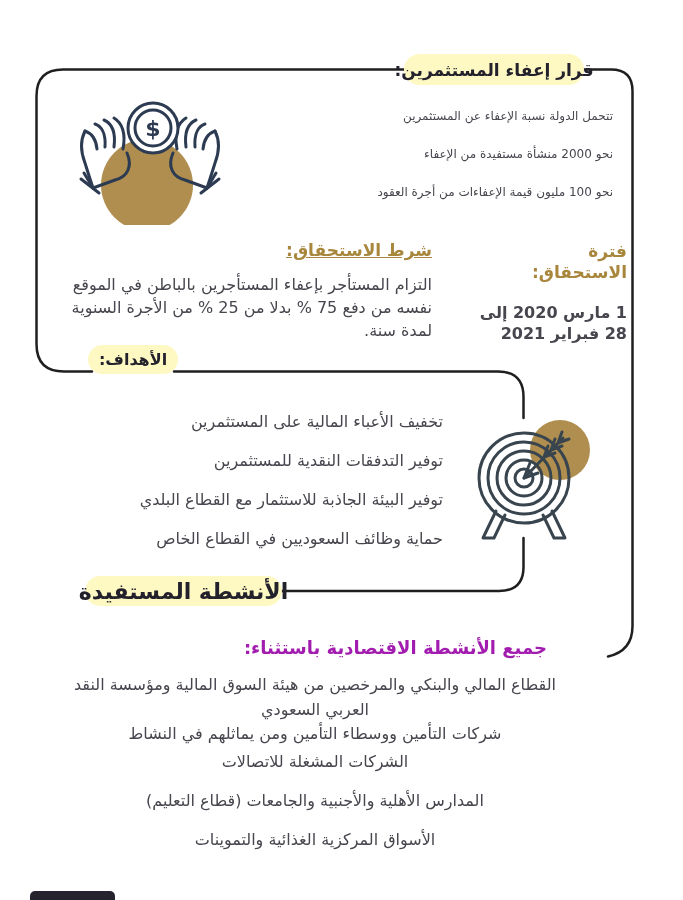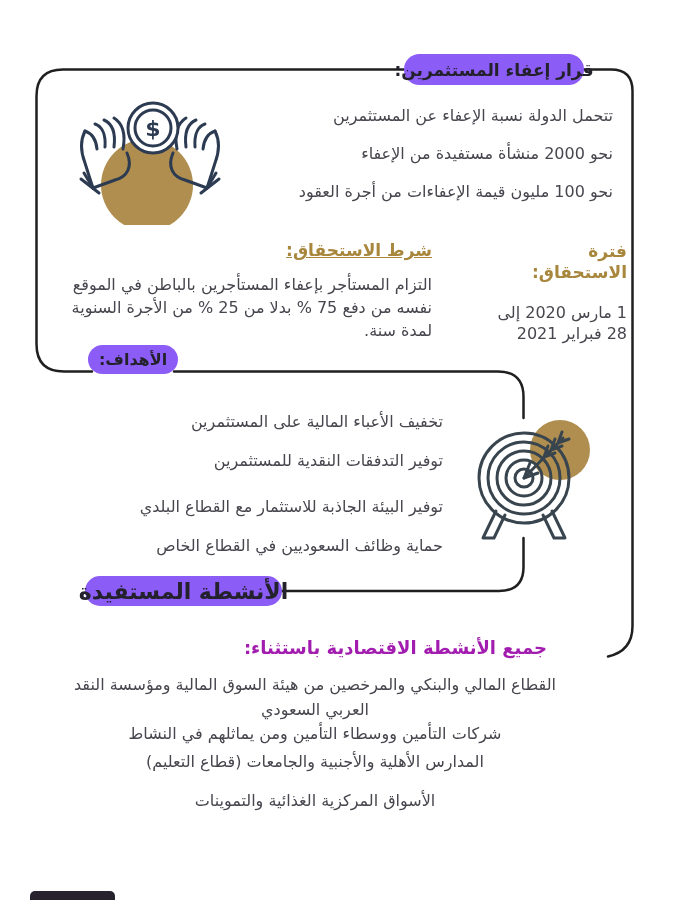--- a/index.html
+++ b/index.html
@@ -5,21 +5,21 @@
   html,body{margin:0;padding:0;background:#ffffff;}
   .canvas{
     position:relative;width:683px;height:900px;margin:0 auto;
     background:#ffffff;overflow:hidden;
     font-family:"DejaVu Sans",sans-serif;
     color:#47464e;
   }
   .abs{position:absolute;}
   svg{display:block;}
   .badge{
-    position:absolute;background:#8b5cf6;border-radius:17px;
+    position:absolute;background:#fef9c3;border-radius:17px;
     display:flex;align-items:center;justify-content:center;
     color:#23212b;font-weight:bold;z-index:3;white-space:nowrap;
   }
   .gold-head{color:#a8873d;font-weight:bold;font-size:17px;line-height:21px;}
   .body-text{font-size:16px;line-height:23px;color:#47464e;}
   .rtl{direction:rtl;unicode-bidi:plaintext;}
   .list-right div{white-space:nowrap;text-align:right;}
   .connector{position:absolute;left:0;top:0;z-index:1;}
   .icon-layer{position:absolute;z-index:2;}
   .footer-bar{position:absolute;left:30px;top:891px;width:85px;height:14px;
@@ -70,45 +70,45 @@
       </g>
 
       <g>
         <circle cx="78" cy="43" r="25" fill="#ffffff"></circle>
         <circle cx="78" cy="43" r="18"></circle>
       </g>
     </g>
     <text x="78" y="51" text-anchor="middle" font-size="22" font-weight="bold" fill="#2c3b52" font-family="DejaVu Sans, sans-serif">$</text>
   </svg>
 
-  <div class="abs rtl list-right" style="right:70px;top:104px;font-size:16px;color:#47464e;">
+  <div class="abs rtl list-right" style="right:70px;top:104px;font-size:12px;color:#47464e;">
     <div style="margin-bottom:14px;line-height:24px;">تتحمل الدولة نسبة الإعفاء عن المستثمرين</div>
     <div style="margin-bottom:14px;line-height:24px;">نحو 2000 منشأة مستفيدة من الإعفاء</div>
     <div style="line-height:24px;">نحو 100 مليون قيمة الإعفاءات من أجرة العقود</div>
   </div>
 
   <div class="abs rtl gold-head" style="right:251px;top:240px;text-align:right;text-decoration:underline;">شرط الاستحقاق:</div>
   <div class="abs rtl body-text" style="right:251px;top:273px;width:362px;text-align:right;">التزام المستأجر بإعفاء المستأجرين بالباطن في الموقع نفسه من دفع 75 % بدلا من 25 % من الأجرة السنوية لمدة سنة.</div>
 
   <div class="abs rtl" style="right:56px;top:241px;text-align:right;">
     <div class="gold-head">فترة</div>
     <div class="gold-head">الاستحقاق:</div>
   </div>
-  <div class="abs rtl" style="right:56px;top:302px;text-align:right;font-size:16px;line-height:21px;color:#47464e;">
+  <div class="abs rtl" style="right:56px;top:302px;text-align:right;font-size:16px;line-height:21px;color:#47464e;font-weight:bold;">
     <div>1 مارس 2020 إلى</div>
     <div>28 فبراير 2021</div>
   </div>
 
   <div class="badge rtl" style="left:88px;top:345px;width:90px;height:29px;font-size:16px;border-radius:15px;">
     <span>الأهداف:</span>
   </div>
 
   <div class="abs rtl list-right" style="right:240px;top:410px;font-size:16px;color:#47464e;">
     <div style="margin-bottom:15px;line-height:24px;">تخفيف الأعباء المالية على المستثمرين</div>
-    <div style="margin-bottom:22px;line-height:24px;">توفير التدفقات النقدية للمستثمرين</div>
+    <div style="margin-bottom:15px;line-height:24px;">توفير التدفقات النقدية للمستثمرين</div>
     <div style="margin-bottom:15px;line-height:24px;">توفير البيئة الجاذبة للاستثمار مع القطاع البلدي</div>
     <div style="line-height:24px;">حماية وظائف السعوديين في القطاع الخاص</div>
   </div>
 
   <svg class="icon-layer" style="left:450px;top:408px;" width="150" height="140" viewBox="0 0 150 140">
     <circle cx="110" cy="42" r="30" fill="#b08e4f"></circle>
     <g fill="none" stroke="#39454e" stroke-width="3" stroke-linecap="round" stroke-linejoin="round">
       <g>
         <circle cx="74" cy="70" r="45"></circle>
         <circle cx="74" cy="70" r="36"></circle>
@@ -133,19 +133,20 @@
 
   <div class="badge rtl" style="left:85px;top:576px;width:197px;height:30px;font-size:22px;">
     <span>الأنشطة المستفيدة</span>
   </div>
 
   <div class="abs rtl" style="right:136px;top:637px;text-align:right;font-size:18px;font-weight:bold;color:#a21caf;">جميع الأنشطة الاقتصادية باستثناء:</div>
 
   <div class="abs rtl" style="left:60px;top:672px;width:510px;text-align:center;font-size:16px;color:#47464e;">
     <div style="line-height:25px;">القطاع المالي والبنكي والمرخصين من هيئة السوق المالية ومؤسسة النقد العربي السعودي</div>
     <div style="line-height:24px;margin-bottom:4px;">شركات التأمين ووسطاء التأمين ومن يماثلهم في النشاط</div>
+    <div style="line-height:24px;margin-bottom:15px;">الشركات المشغلة للاتصالات</div>
     <div style="line-height:24px;margin-bottom:15px;">المدارس الأهلية والأجنبية والجامعات (قطاع التعليم)</div>
     <div style="line-height:24px;">الأسواق المركزية الغذائية والتموينات</div>
   </div>
 
   <div class="footer-bar"></div>
 
 </div>
 
 </body></html>

